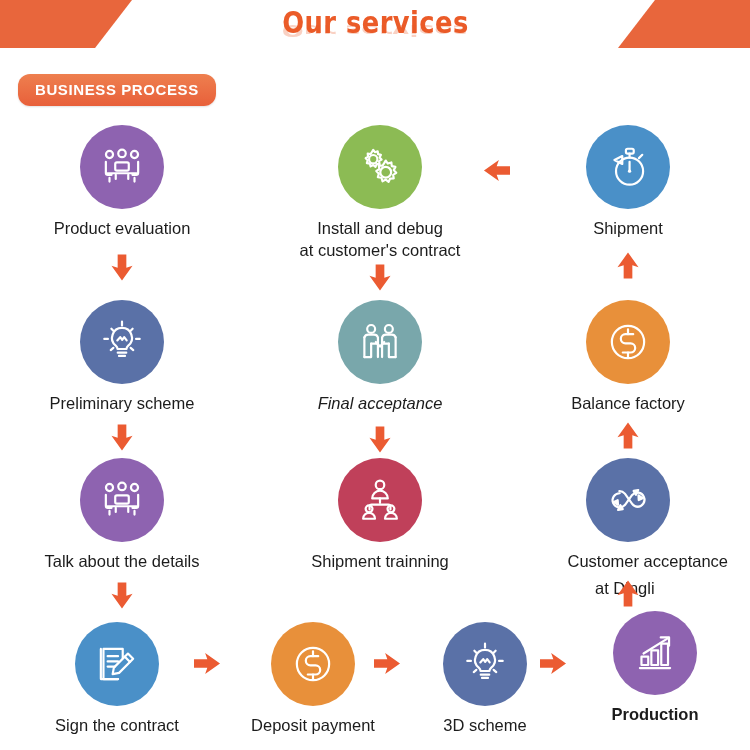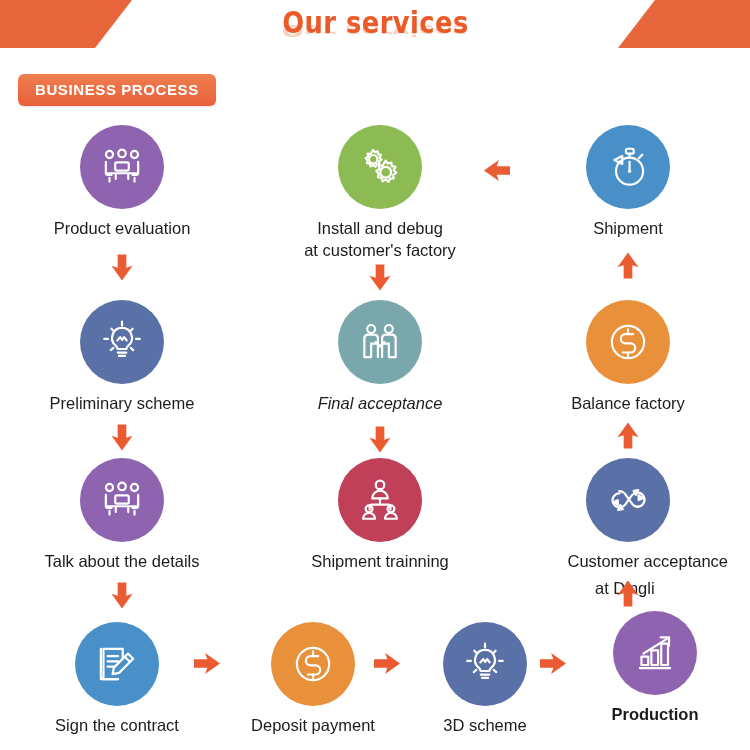--- a/index.html
+++ b/index.html
@@ -24,21 +24,21 @@
   .title-reflection{
     display:block;font-family:"DejaVu Sans","Liberation Sans",sans-serif;
     font-weight:bold;font-size:30px;letter-spacing:.5px;line-height:1;
     transform:scaleX(.86) scaleY(-.55);transform-origin:top center;
     color:rgba(235,91,40,.28);margin-top:1px;
   }
 
   .badge{
     position:absolute;left:18px;top:74px;
     background:linear-gradient(180deg,#EE7F4F 0%,#E8603A 100%);
-    color:#fff;border-radius:6px;padding:7px 17px 8px 17px;
+    color:#fff;border-radius:12px;padding:7px 17px 8px 17px;
     font-size:15px;font-weight:bold;letter-spacing:.6px;
     box-shadow:0 1px 2px rgba(0,0,0,.12);
   }
 
   
   .node{position:absolute;width:200px;text-align:center;}
   .circle{
     width:84px;height:84px;border-radius:50%;margin:0 auto;
     display:flex;align-items:center;justify-content:center;
   }
@@ -118,21 +118,21 @@
           <svg viewBox="0 0 48 48">
       <g fill="none" stroke="#fff" stroke-width="2.1" stroke-linecap="round" stroke-linejoin="round">
         <circle cx="17.5" cy="16.5" r="4"></circle>
         <path d="M17.5 7.5 l1.6 2.3 2.7-.9 .3 2.8 2.8 .6 -1.3 2.5 1.9 2.1 -2.4 1.5 .5 2.8 -2.8 .1 -1.1 2.6 -2.2-1.8 -2.5 1.3 -.8-2.7 -2.8-.4 .8-2.7 -2-2 2.3-1.6 -.3-2.8 2.8 .3 1.5-2.4Z"></path>
         <circle cx="29.5" cy="29" r="5.2"></circle>
         <path d="M29.5 17.8 l2 2.9 3.4-1.1 .4 3.5 3.5 .8 -1.6 3.1 2.4 2.6 -3 1.9 .6 3.5 -3.5 .1 -1.4 3.2 -2.8-2.2 -3.1 1.6 -1-3.4 -3.5-.5 1-3.4 -2.5-2.5 2.9-2 -.4-3.5 3.5 .4 1.9-3Z"></path>
       </g>
     </svg>
         </div>
         <div class="label">Install and debug
-at customer's factory</div>
+at customer's contract</div>
       </div>
       <div class="node" style="left: 280px; top: 300px; font-style: italic;">
         <div class="circle" style="background: rgb(121, 167, 171);">
           <svg viewBox="0 0 48 48">
       <g fill="none" stroke="#fff" stroke-width="2.1" stroke-linecap="round" stroke-linejoin="round">
         <circle cx="15.5" cy="11.5" r="3.8"></circle>
         <circle cx="32.5" cy="11.5" r="3.8"></circle>
         <path d="M9 19.5 a4 4 0 0 1 4-2.6 h5 a4 4 0 0 1 4 2.6 v6"></path>
         <path d="M39 19.5 a4 4 0 0 0-4-2.6 h-5 a4 4 0 0 0-4 2.6 v6"></path>
         <path d="M9 19.5 v19 M22 25.5 v13 M26 25.5 v13 M39 19.5 v19"></path>

